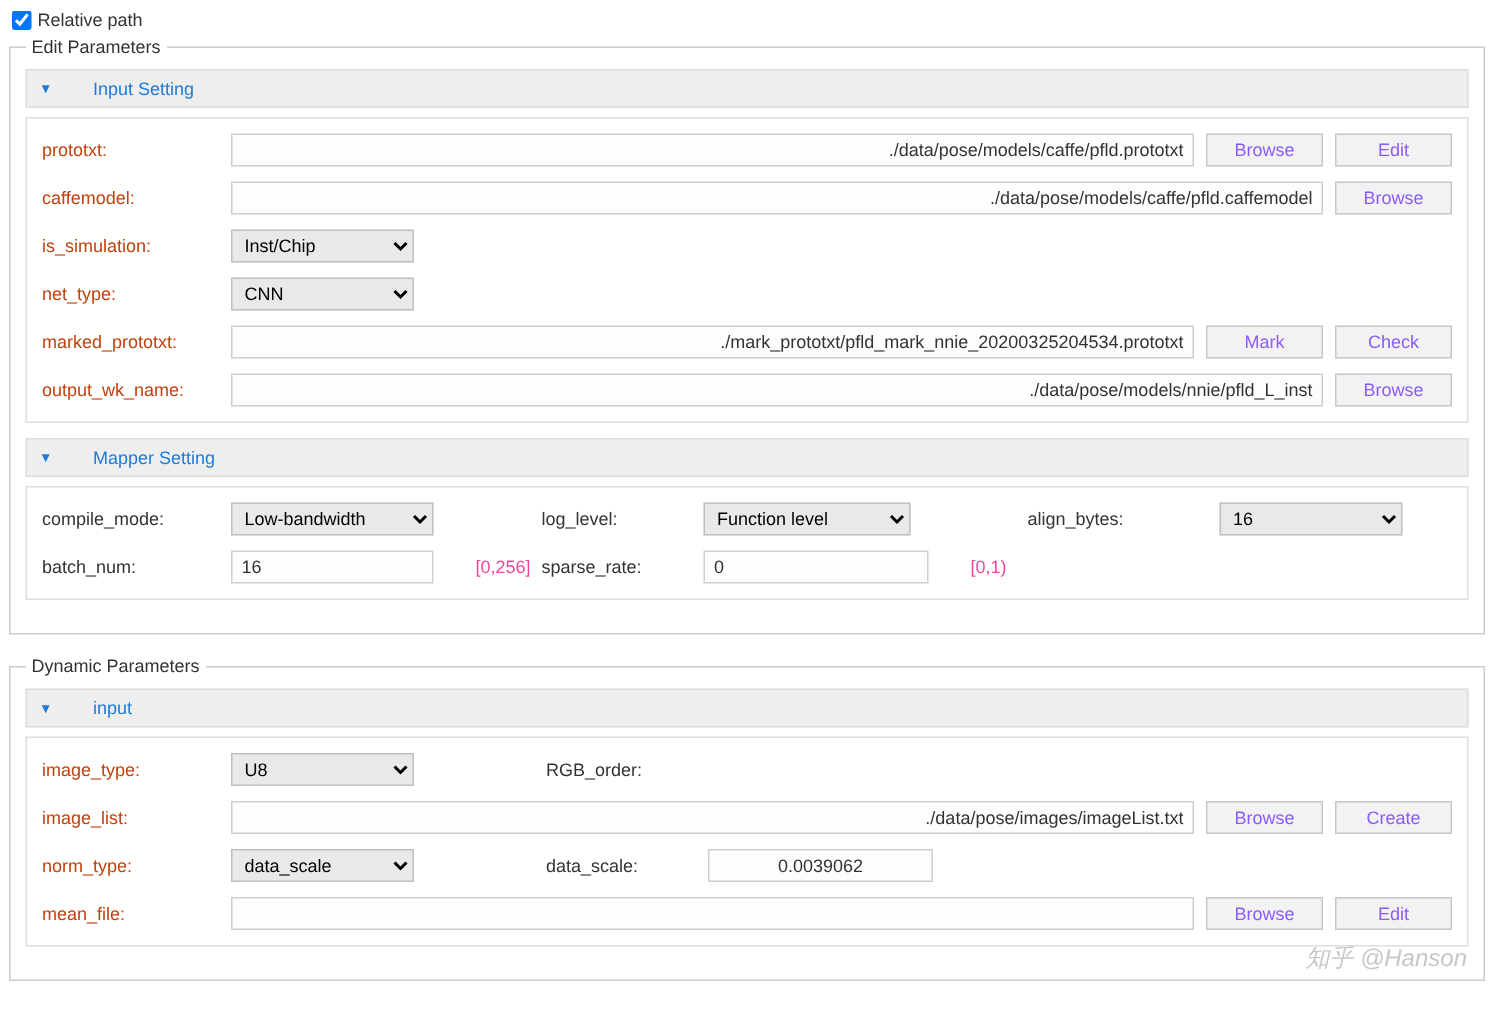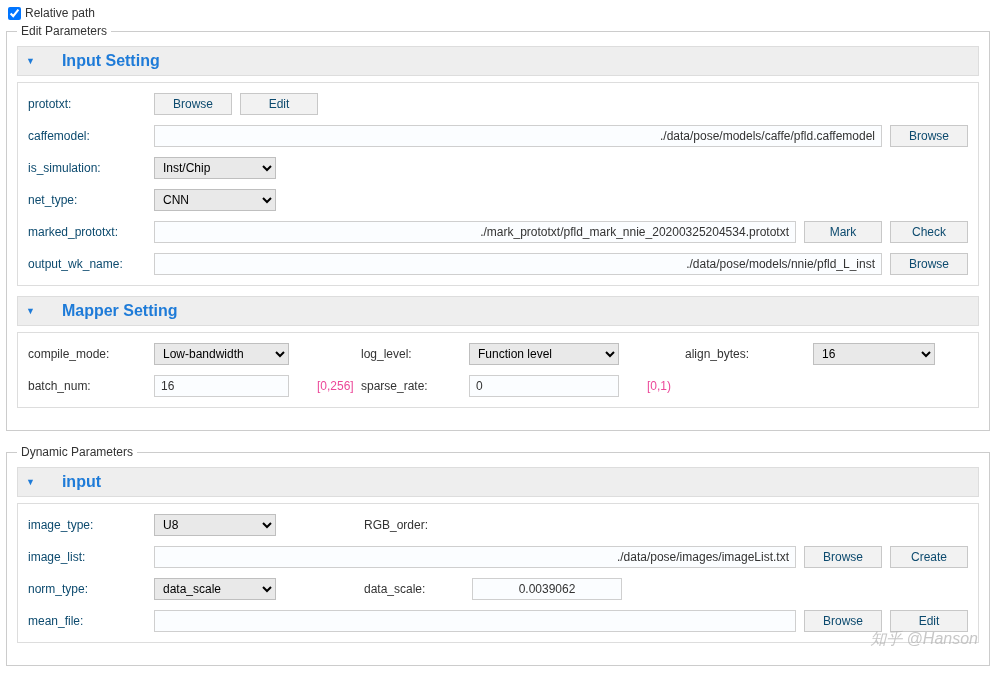--- a/index.html
+++ b/index.html
@@ -39,41 +39,41 @@
   gap: 6px;
   margin-bottom: 6px;
 }
 .section-header .tri {
   color: #1e7bd8;
   font-size: 9px;
   display: inline-block;
 }
 .section-header .title {
   color: #1e7bd8;
-  font-weight: bold;
-  font-size: 16px;
+  font-weight: normal;
+  font-size: 12px;
   padding-left: 21px;
 }
 .section-body {
   border: 1px solid #ddd;
   border-top: 1px solid #ddd;
   padding: 10px 10px;
   margin-bottom: 10px;
 }
 .row {
   display: flex;
   align-items: center;
   margin-bottom: 10px;
   gap: 8px;
 }
 .row:last-child { margin-bottom: 0; }
 .label {
   width: 118px;
   flex-shrink: 0;
-  color: #0c4a6e;
+  color: #c2410c;
 }
 input.text {
   height: 22px;
   border: 1px solid #cfcfcf;
   background: #fbfdff;
   padding: 0 6px;
   font-size: 12px;
   color: #333;
   text-align: right;
 }
@@ -87,21 +87,21 @@
   padding: 0 4px;
   font-size: 12px;
   width: 122px;
 }
 button.btn {
   height: 22px;
   width: 78px;
   border: 1px solid #c8c8c8;
   background: #f2f2f2;
   font-size: 12px;
-  color: #0c4a6e;
+  color: #8b5cf6;
   cursor: pointer;
   flex-shrink: 0;
 }
 .hint {
   color: #ec4899;
   font-size: 12px;
   margin-left: 20px;
   width: 50px;
 }
 .mapper-grid {
@@ -134,20 +134,21 @@
   <legend>Edit Parameters</legend>
 
   <div class="section-header">
     <span class="tri">▼</span>
     <span class="title">Input Setting</span>
   </div>
   <div class="section-body">
 
     <div class="row">
       <span class="label">prototxt:</span>
+      <input class="text wide" value="./data/pose/models/caffe/pfld.prototxt" style="">
       <button class="btn">Browse</button>
       <button class="btn">Edit</button>
     </div>
 
     <div class="row">
       <span class="label">caffemodel:</span>
       <input class="text wide" value="./data/pose/models/caffe/pfld.caffemodel" style="">
       <button class="btn">Browse</button>
     </div>
 
@@ -182,21 +183,21 @@
   <div class="section-header">
     <span class="tri">▼</span>
     <span class="title">Mapper Setting</span>
   </div>
   <div class="section-body">
     <div class="mapper-grid">
       <span class="lbl">compile_mode:</span>
       <select class="sel" style="width:135px"><option>Low-bandwidth</option></select>
       <span></span>
       <span class="lbl">log_level:</span>
-      <select class="sel" style="width:150px"><option>Function level</option></select>
+      <select class="sel" style="width:138px"><option>Function level</option></select>
       <span></span>
       <span class="lbl">align_bytes:</span>
       <select class="sel" style="width:122px"><option>16</option></select>
 
       <span class="lbl">batch_num:</span>
       <input class="text num" value="16" style="">
       <span class="hint">[0,256]</span>
       <span class="lbl">sparse_rate:</span>
       <input class="text num" style="width: 150px;" value="0">
       <span class="hint">[0,1)</span>

